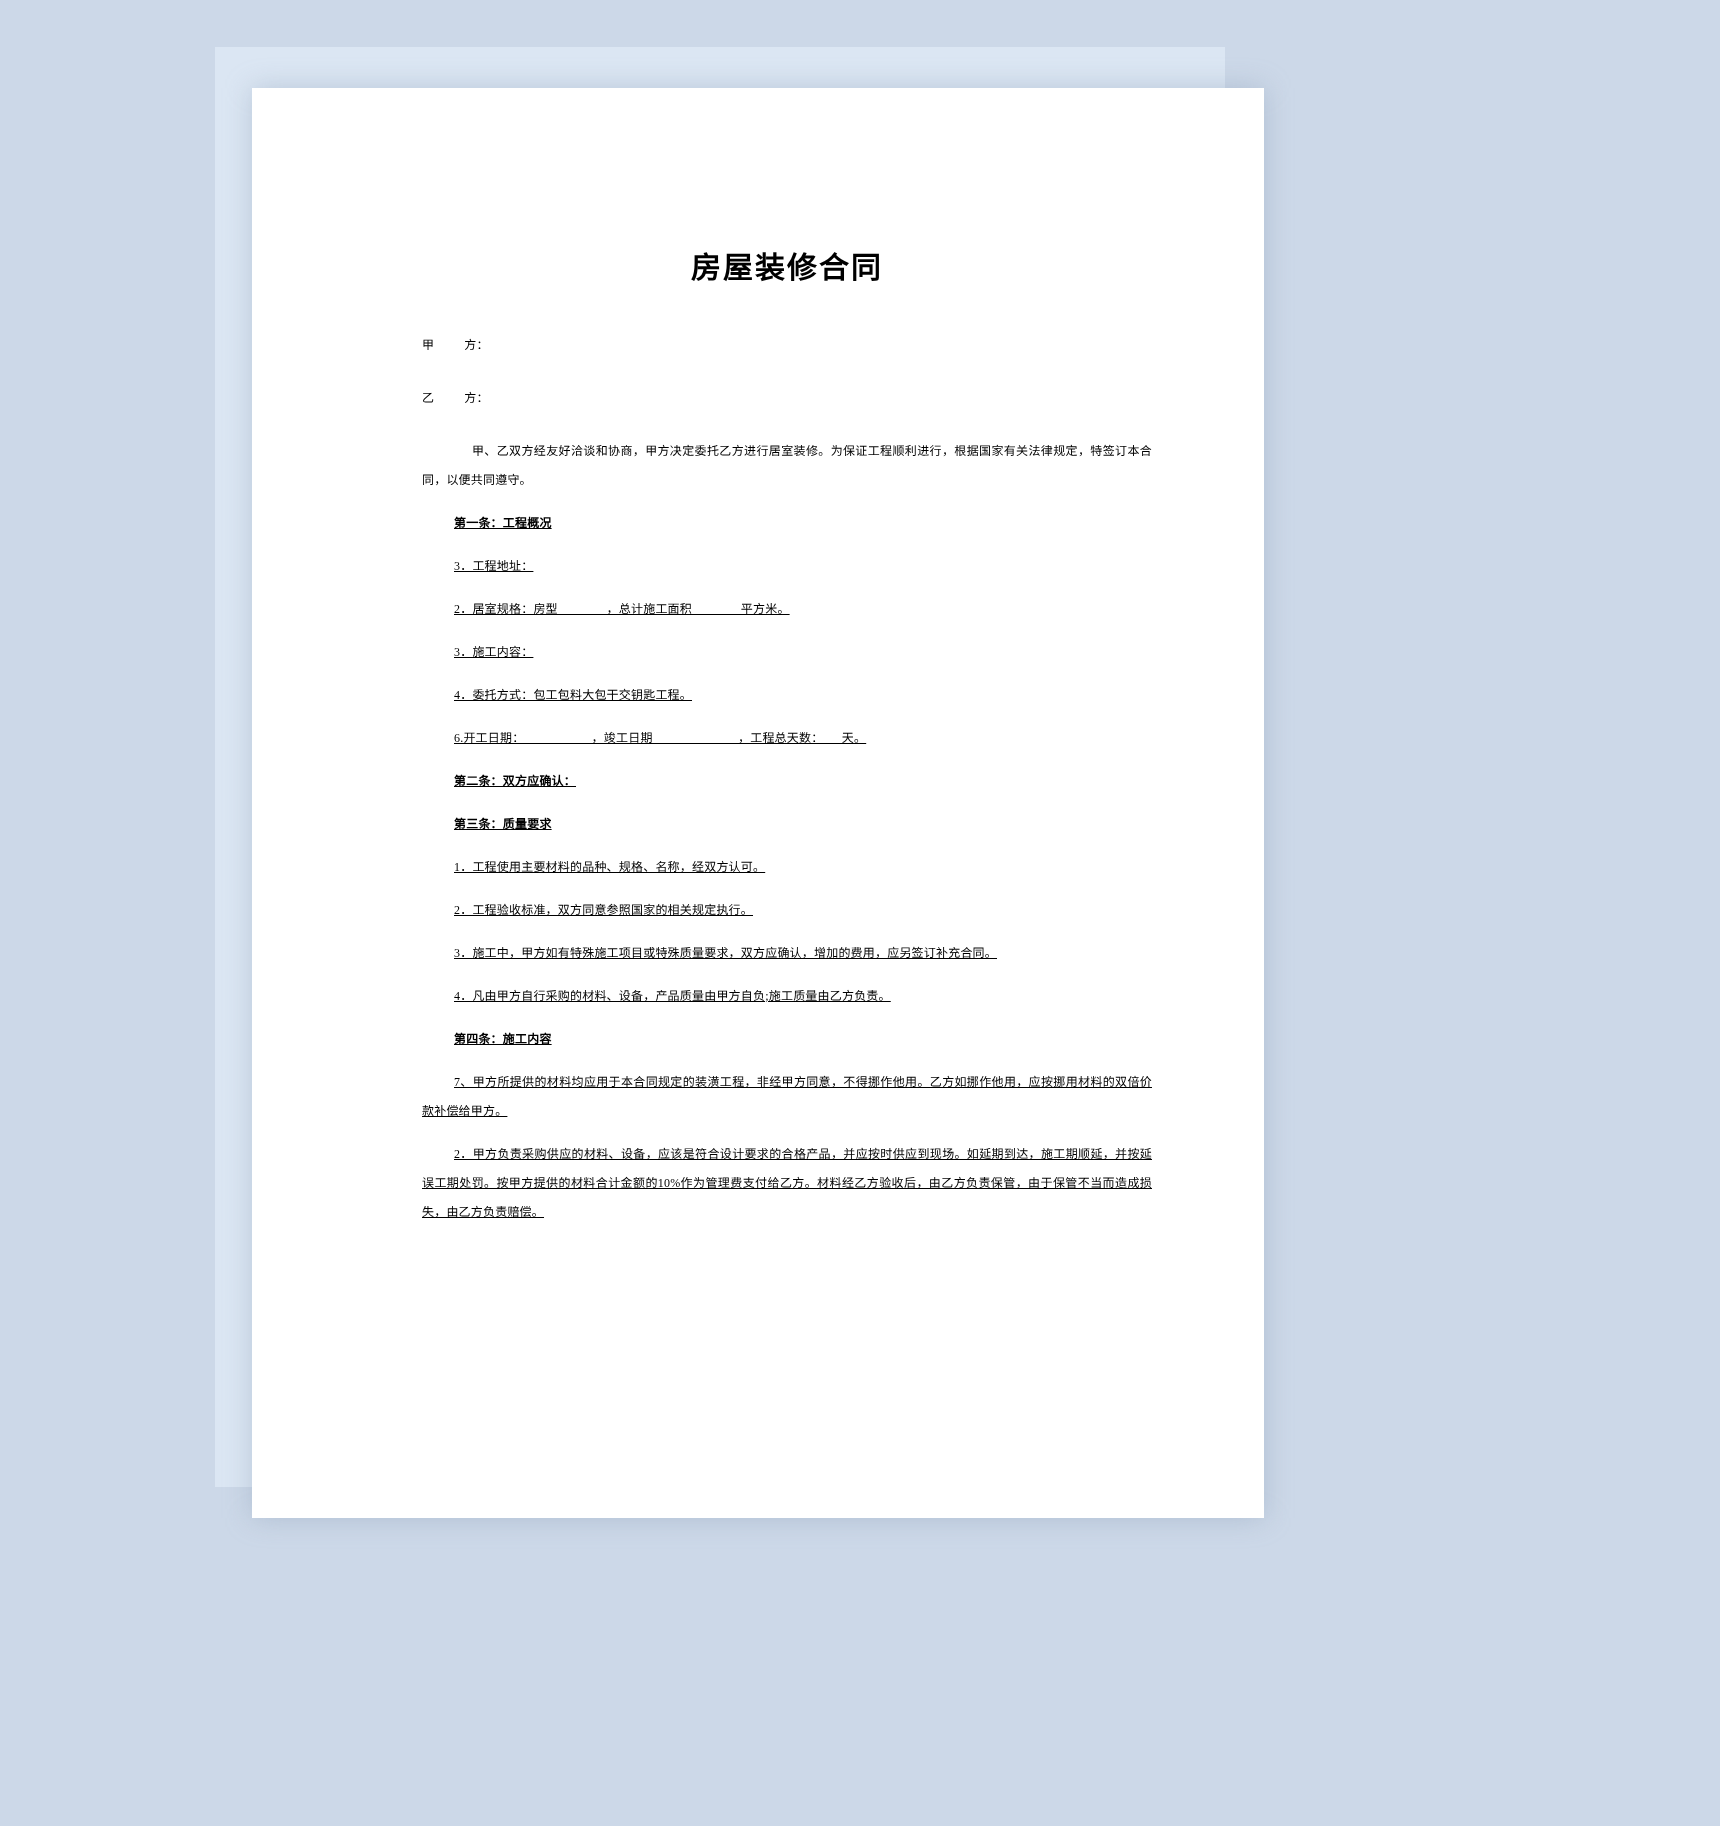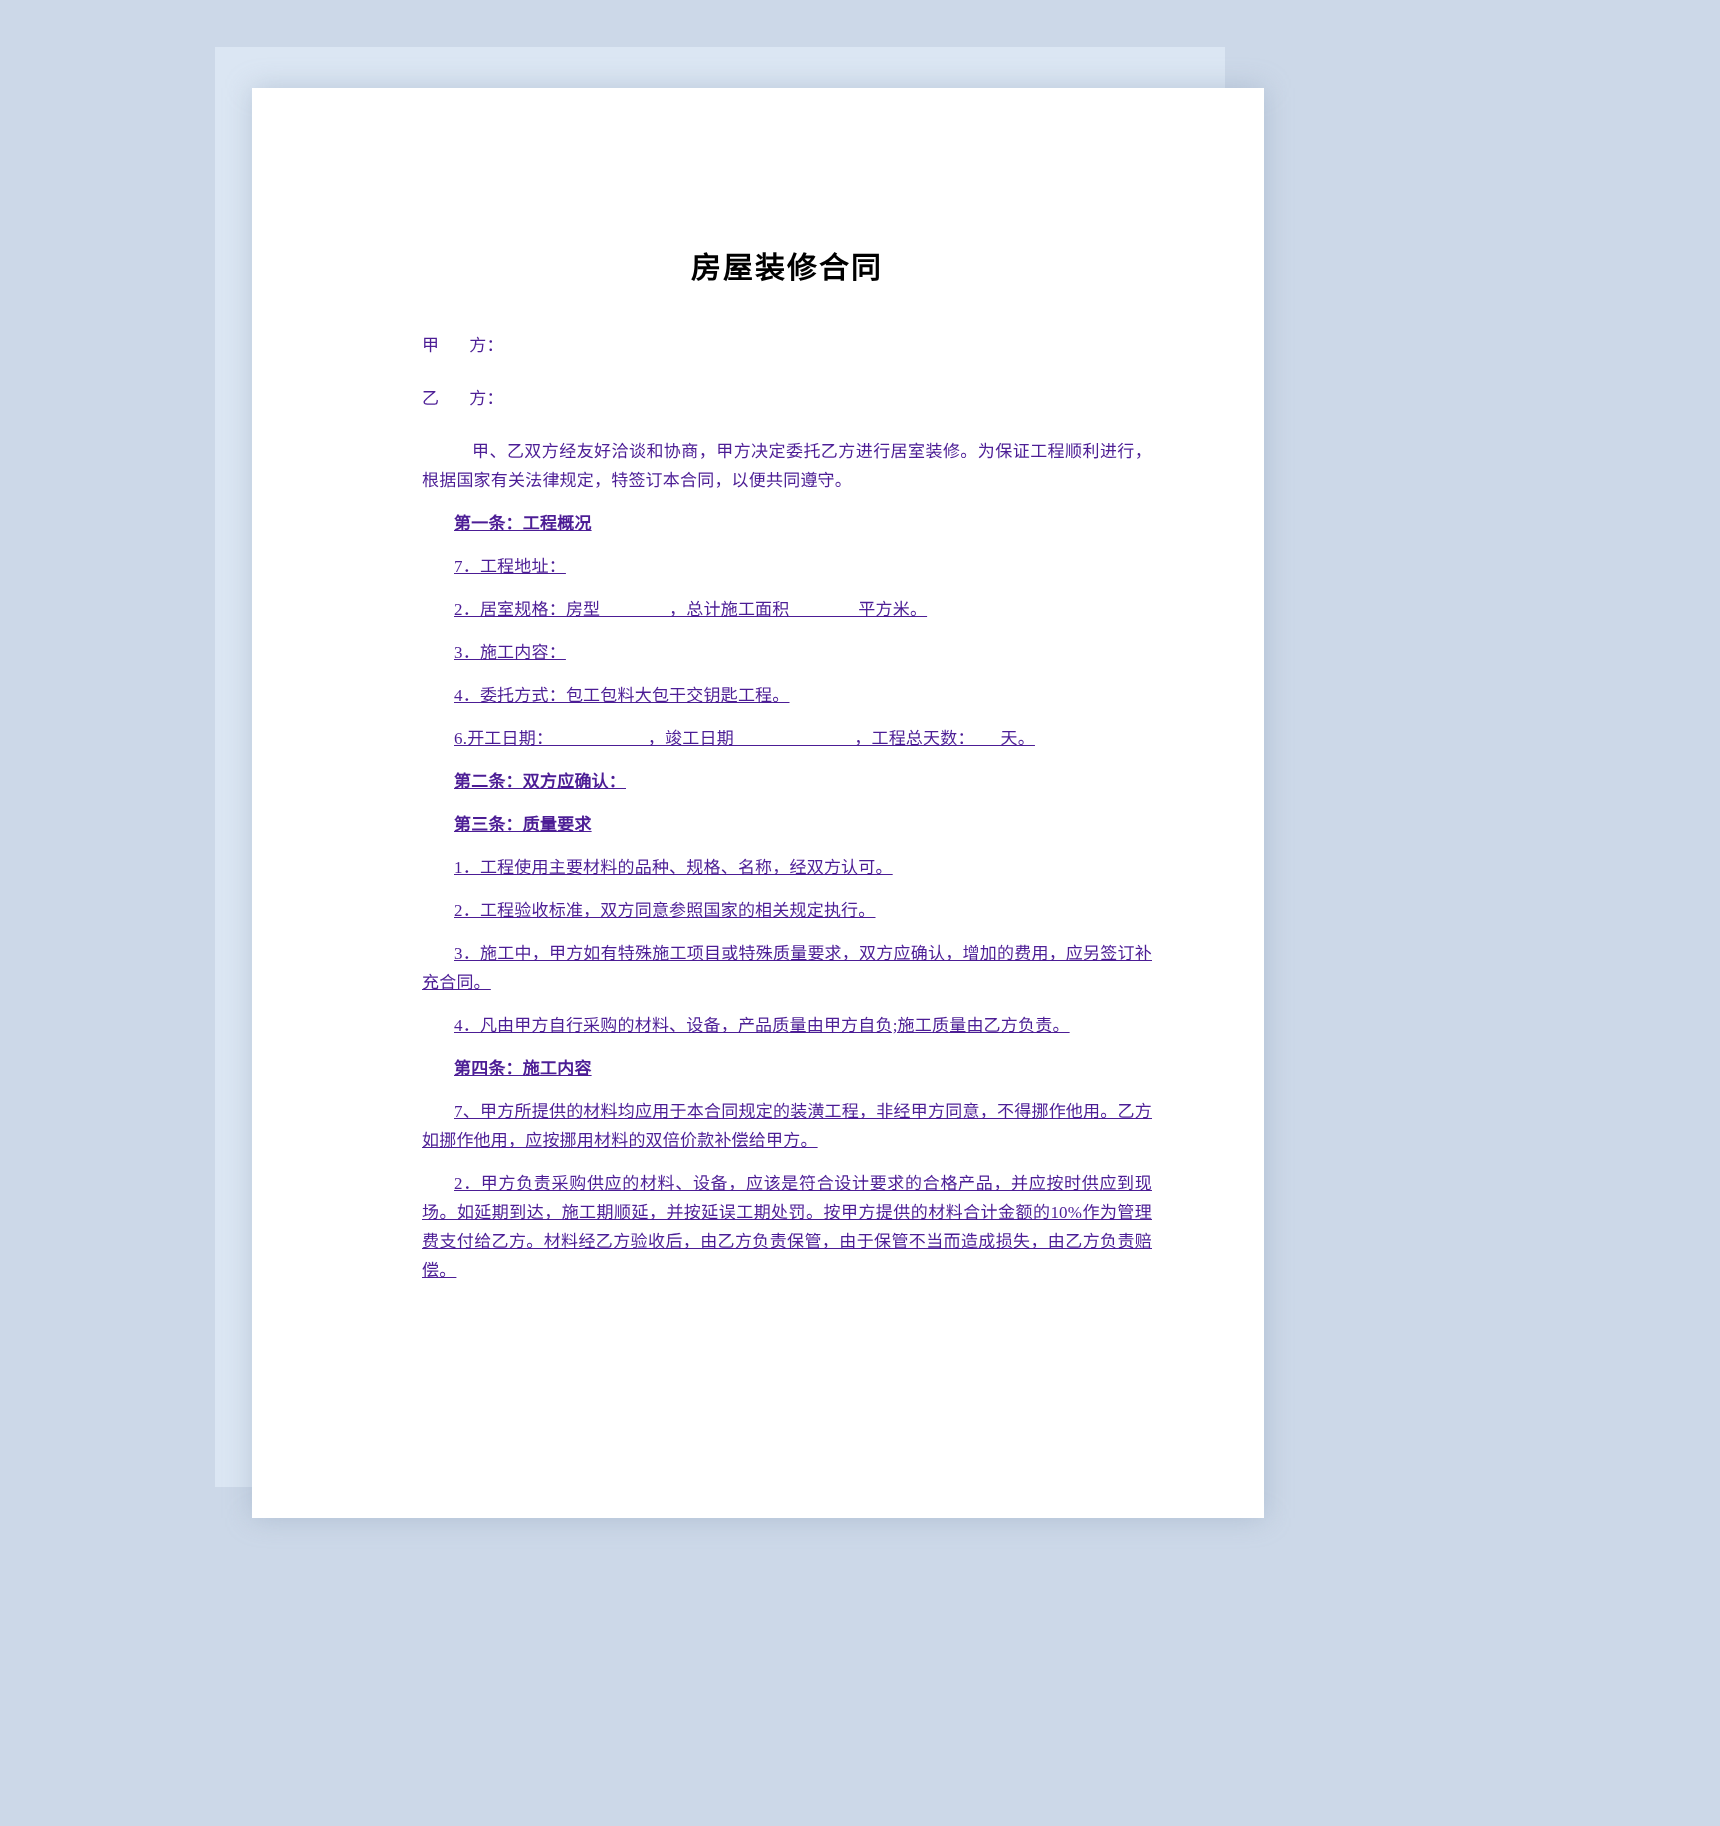--- a/index.html
+++ b/index.html
@@ -50,23 +50,23 @@
   .doc-title {
     font-family: "Liberation Sans", "DejaVu Sans", sans-serif;
     font-weight: bold;
     font-size: 30px;
     text-align: center;
     letter-spacing: 2px;
     color: #000;
     margin: 0 0 44px 0;
   }
   p.line {
-    font-size: 17px;
+    font-size: 12px;
     line-height: 29px;
-    color: #4c1d95;
+    color: #000000;
     margin: 0 0 14px 0;
     text-align: justify;
     letter-spacing: 0.2px;
   }
   p.party {
     margin: 0 0 24px 0;
     letter-spacing: 0.2px;
   }
   p.party .lbl-gap {
     display: inline-block;
@@ -91,21 +91,21 @@
       <span>甲</span><span class="lbl-gap"></span><span>方：</span>
     </p>
 
     <p class="line party">
       <span>乙</span><span class="lbl-gap"></span><span>方：</span>
     </p>
 
     <p class="line indent3">甲、乙双方经友好洽谈和协商，甲方决定委托乙方进行居室装修。为保证工程顺利进行，根据国家有关法律规定，特签订本合同，以便共同遵守。</p>
 
     <p class="line bold indent2">第一条：工程概况</p>
-    <p class="line indent2">7．工程地址：</p>
+    <p class="line indent2">3．工程地址：</p>
     <p class="line indent2">2．居室规格：房型　　　　，总计施工面积　　　　平方米。</p>
     <p class="line indent2">3．施工内容：</p>
     <p class="line indent2">4．委托方式：包工包料大包干交钥匙工程。</p>
     <p class="line indent2">6.开工日期：　　　　　　，竣工日期　　　　　　　，工程总天数：　　天。</p>
 
     <p class="line bold indent2">第二条：双方应确认：</p>
 
     <p class="line bold indent2">第三条：质量要求</p>
     <p class="line indent2">1．工程使用主要材料的品种、规格、名称，经双方认可。</p>
     <p class="line indent2">2．工程验收标准，双方同意参照国家的相关规定执行。</p>

